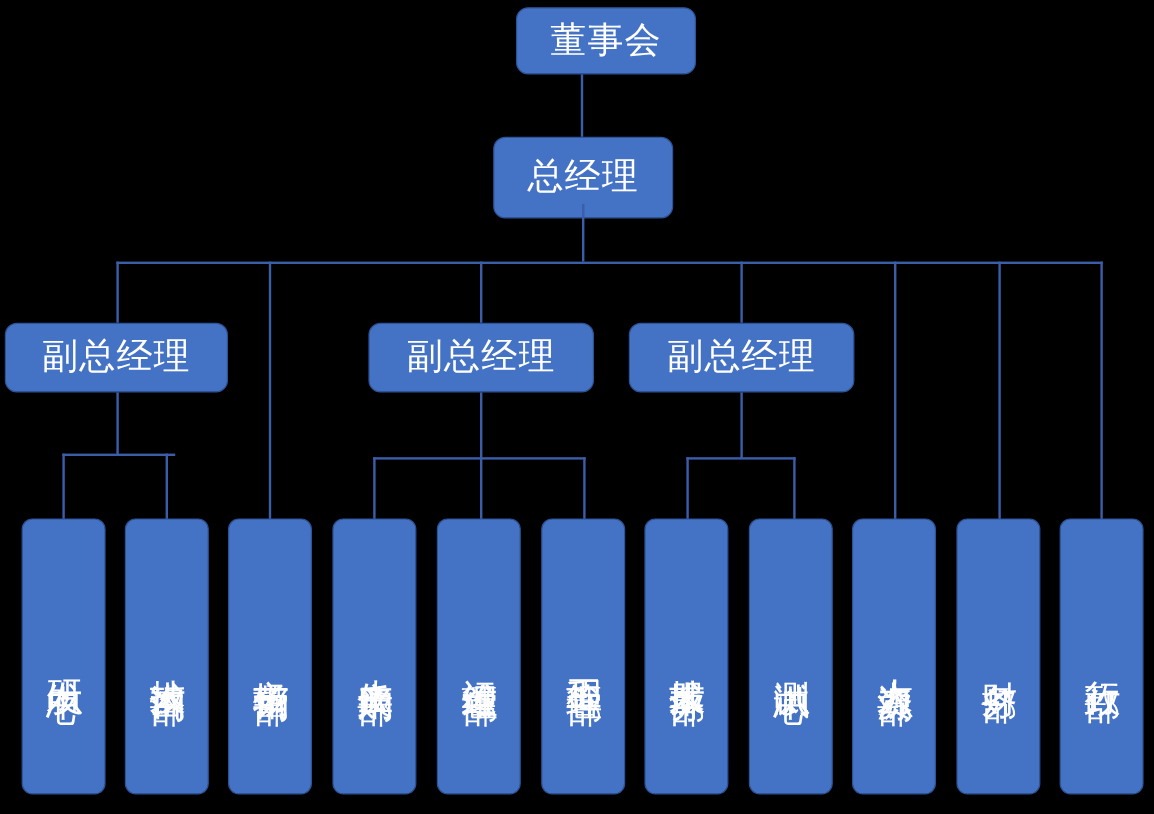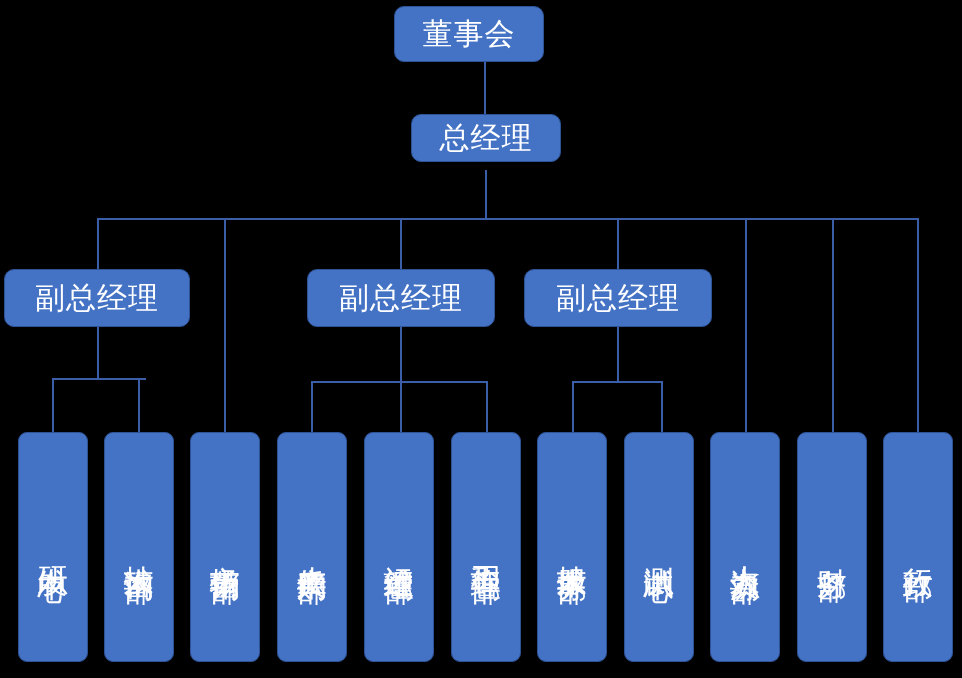--- a/index.html
+++ b/index.html
@@ -58,27 +58,27 @@
     text-orientation: upright;
     white-space: nowrap;
   }
   .node.h-node .lbl { white-space: nowrap; }
 </style>
 </head>
 <body>
 
 <div id="org-chart">
 
-  <div class="node h-node" style="left:394px; top:6px; width:150px; height:56px;">
+  <div class="node h-node" style="left:430px; top:6px; width:150px; height:56px;">
     <span class="lbl">董事会</span>
   </div>
 
   <div class="conn conn-v" style="left:484px; top:62px; width:2px; height:52px;"></div>
 
-  <div class="node h-node" style="left:411px; top:114px; width:150px; height:48px;">
+  <div class="node h-node" style="left:411px; top:114px; width:150px; height:68px;">
     <span class="lbl">总经理</span>
   </div>
 
   <div class="conn conn-v" style="left:485px; top:170px; width:2px; height:48px;"></div>
 
   <div class="conn conn-h" style="left:97px; top:218px; width:822px; height:2px;"></div>
 
   <div class="conn conn-v" style="left:97px;  top:218px; height:51px;"></div>
   <div class="conn conn-v" style="left:224px; top:218px; height:215px;"></div>
   <div class="conn conn-v" style="left:400px; top:218px; height:51px;"></div>

